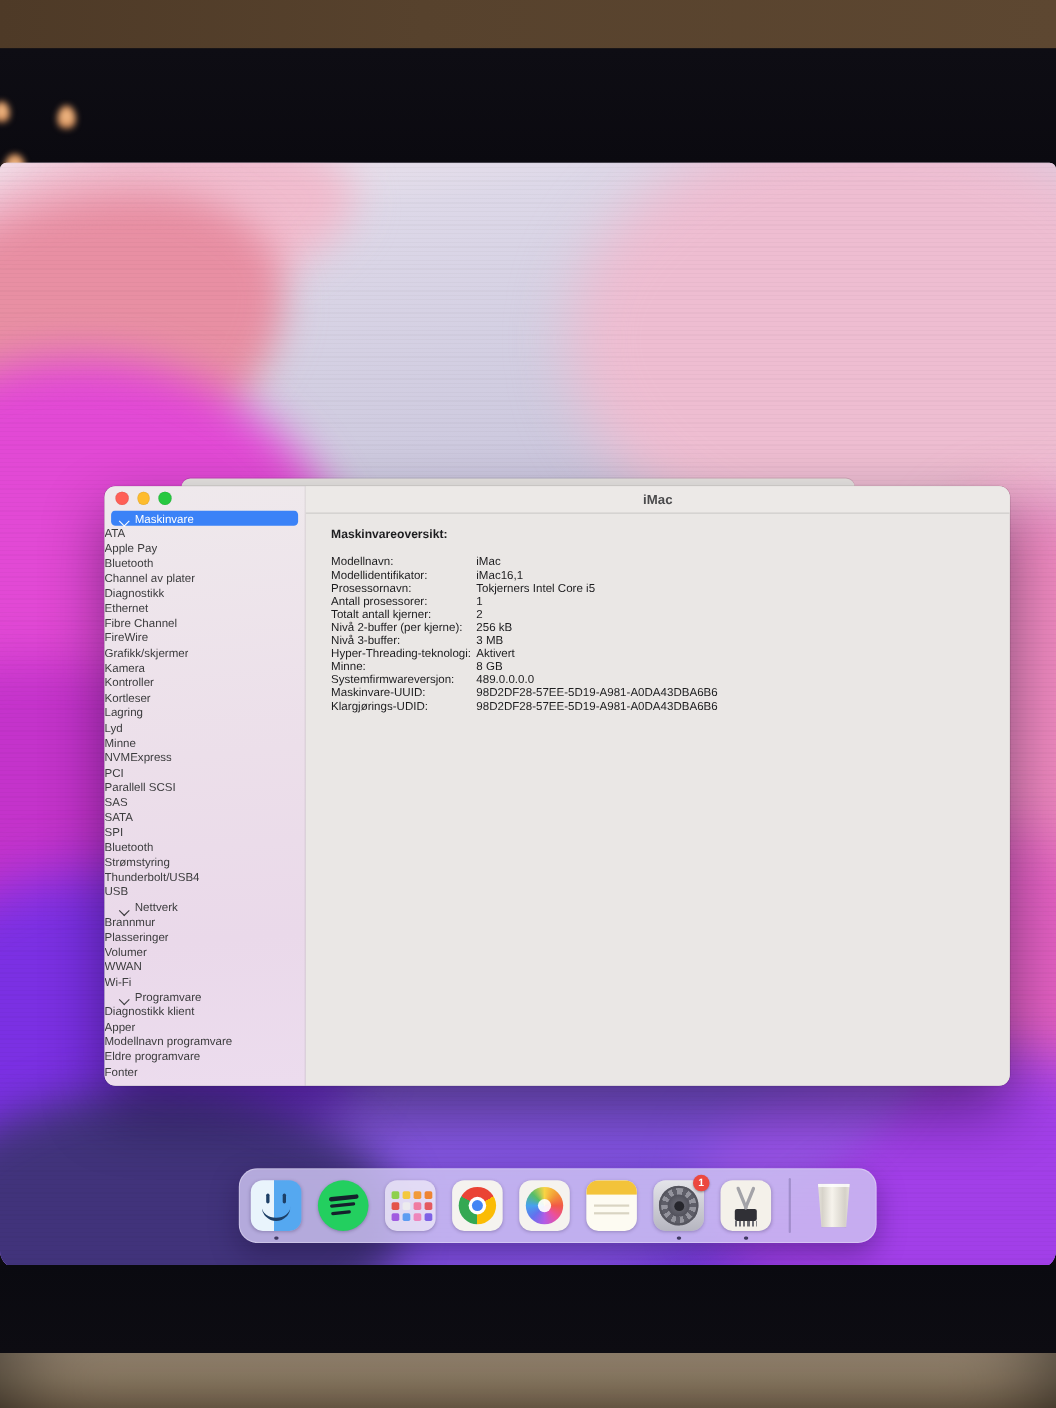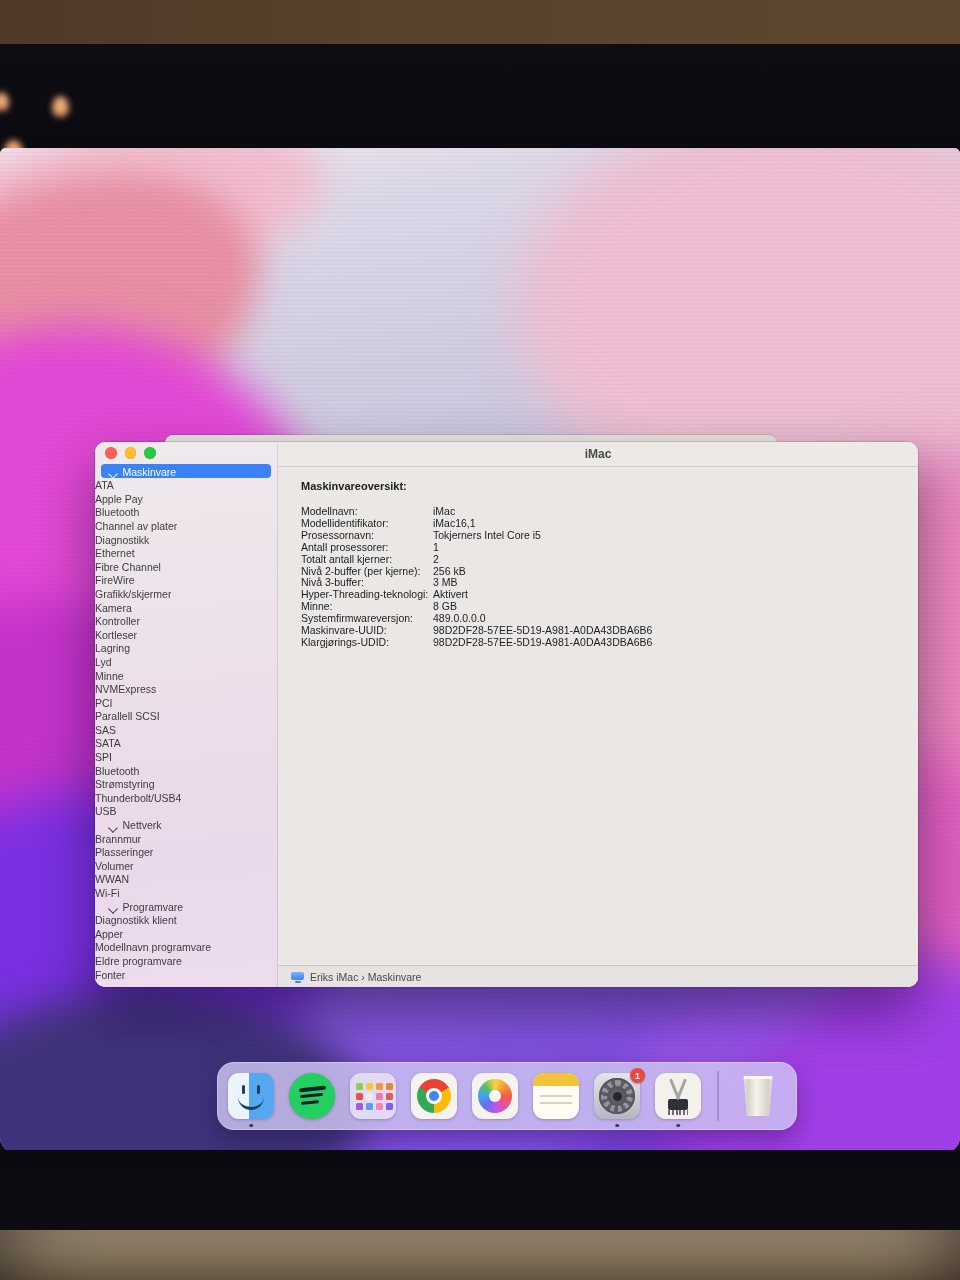--- a/index.html
+++ b/index.html
@@ -462,27 +462,20 @@
                 <span class="k">Maskinvare-UUID:</span>
                 <span class="v">98D2DF28-57EE-5D19-A981-A0DA43DBA6B6</span>
               </div>
 
               <div class="crow">
                 <span class="k">Klargjørings-UDID:</span>
                 <span class="v">98D2DF28-57EE-5D19-A981-A0DA43DBA6B6</span>
               </div>
             </div>
         </div>
-        <div class="statusbar">
-          <span class="mon-icon">
-              <span class="scr"></span>
-              <span class="std"></span>
-            </span>
-          <span>Eriks iMac › Maskinvare</span>
-        </div>
       </div>
     </div>
 
     <div class="dock">
 
         <div class="dock-item finder">
           <span class="tile"></span>
           <span class="glyph">
             <span class="glyph-extra"></span>
             <span class="glyph-extra2"></span>

